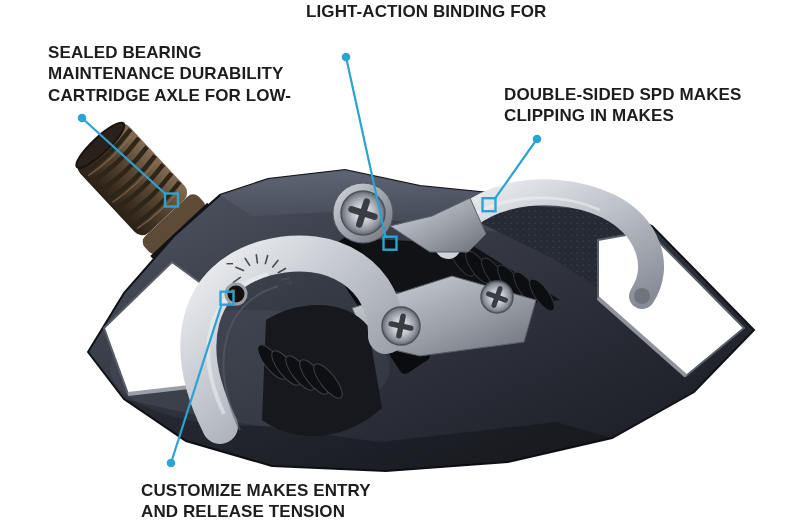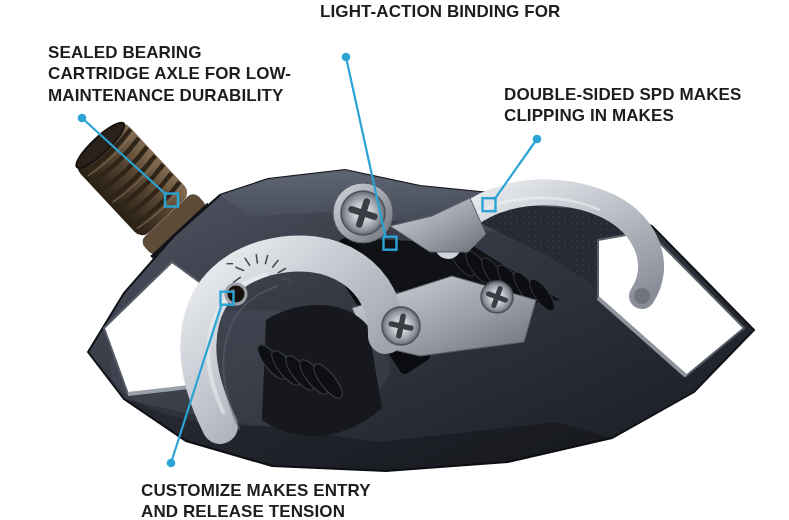--- a/index.html
+++ b/index.html
@@ -210,24 +210,24 @@
       <g>
         <line class="leader-line" x1="171" y1="463" x2="221.5" y2="304.8"></line>
         <circle class="leader-dot" cx="171" cy="463" r="4.3"></circle>
         <rect class="leader-square" x="220.5" y="291.7" width="13" height="13"></rect>
       </g>
     </g>
   </svg>
 
   <div class="callout" style="left:48px;top:42px;">
     <span>SEALED BEARING</span>
+    <span>MAINTENANCE DURABILITY</span>
     <span>CARTRIDGE AXLE FOR LOW-</span>
-    <span>MAINTENANCE DURABILITY</span>
-  </div>
-  <div class="callout" style="left:320px;top:1px;">
+  </div>
+  <div class="callout" style="left:306px;top:1px;">
     <span>LIGHT-ACTION BINDING FOR</span>
   </div>
   <div class="callout" style="left:504px;top:84px;">
     <span>DOUBLE-SIDED SPD MAKES</span>
     <span>CLIPPING IN MAKES</span>
   </div>
   <div class="callout" style="left:141px;top:480px;">
     <span>CUSTOMIZE MAKES ENTRY</span>
     <span>AND RELEASE TENSION</span>
   </div>

